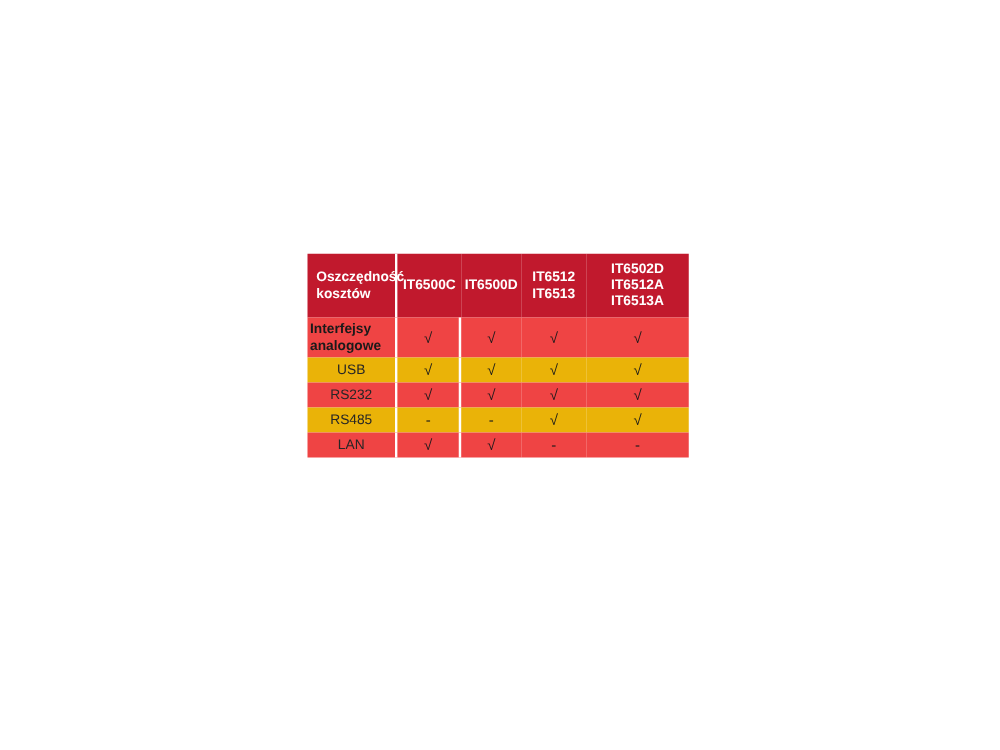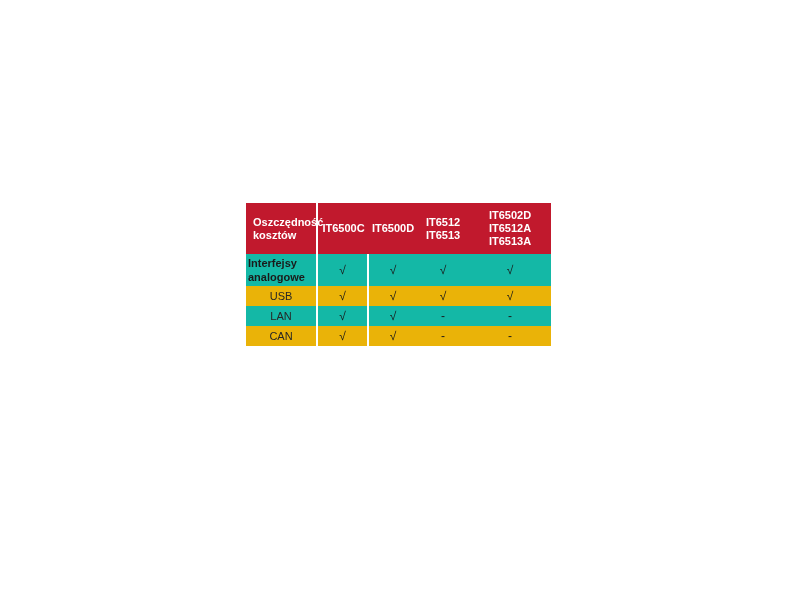--- a/index.html
+++ b/index.html
@@ -49,21 +49,21 @@
   
   tbody td, tbody th {
     font-size: 11px;
     color: #262626;
     vertical-align: middle;
     text-align: center;
     height: 20px;
     line-height: 14px;
     font-weight: normal;
   }
-  tbody tr.row-odd  td, tbody tr.row-odd  th { background: #14b8a6; }
+  tbody tr.row-odd  td, tbody tr.row-odd  th { background: #ef4444; }
   tbody tr.row-even td, tbody tr.row-even th { background: #eab308; }
 
   tbody th.row-label {
     white-space: pre-line;
     border-right: 2px solid #ffffff;
   }
   tbody td.after-sep { border-right: 2px solid #ffffff; }
 
   tbody tr.row-tall th, tbody tr.row-tall td { height: 32px; }
   tbody tr.row-tall th.row-label {
@@ -110,28 +110,35 @@
           <td class="mark">√</td>
         </tr>
         <tr class="row-even">
           <th class="row-label">USB</th>
           <td class="mark after-sep">√</td>
           <td class="mark">√</td>
           <td class="mark">√</td>
           <td class="mark">√</td>
         </tr>
         <tr class="row-odd">
-          <th class="row-label">LAN</th>
+          <th class="row-label">RS232</th>
           <td class="mark after-sep">√</td>
           <td class="mark">√</td>
-          <td class="mark">-</td>
-          <td class="mark">-</td>
+          <td class="mark">√</td>
+          <td class="mark">√</td>
         </tr>
         <tr class="row-even">
-          <th class="row-label">CAN</th>
+          <th class="row-label">RS485</th>
+          <td class="mark after-sep">-</td>
+          <td class="mark">-</td>
+          <td class="mark">√</td>
+          <td class="mark">√</td>
+        </tr>
+        <tr class="row-odd">
+          <th class="row-label">LAN</th>
           <td class="mark after-sep">√</td>
           <td class="mark">√</td>
           <td class="mark">-</td>
           <td class="mark">-</td>
         </tr>
       </tbody>
     </table>
   </div>
 </div>
 

